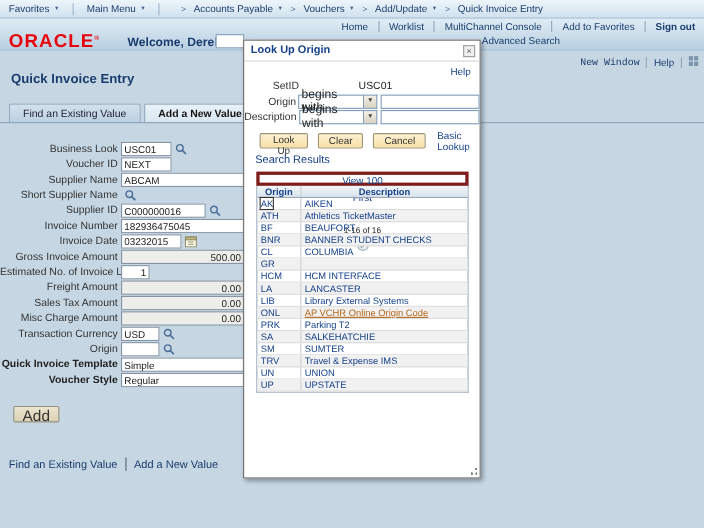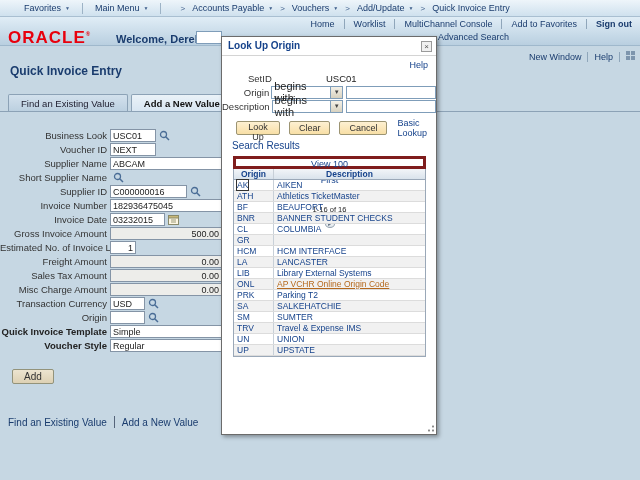--- a/index.html
+++ b/index.html
@@ -2,21 +2,21 @@
 <html><head>
 <meta charset="utf-8">
 <style>
   * { margin:0; padding:0; box-sizing:border-box; }
   body { font-family:"Liberation Sans", sans-serif; }
   .screen { position:relative; width:640px; height:480px; background:#c6d7e3; overflow:hidden; }
 
   
   .crumbbar { position:absolute; top:0; left:0; width:640px; height:17px;
     background:linear-gradient(#eef5fa,#cfe1ee); border-bottom:1px solid #a9bfd1;
-    display:flex; align-items:center; padding-left:24px; font-size:9px; color:#1a3c6e; }
+    display:flex; align-items:center; padding-left:8px; font-size:9px; color:#1a3c6e; }
   .crumb { display:inline-flex; align-items:center; gap:4px; cursor:pointer; white-space:nowrap; }
   .caret { font-size:5px; color:#41608c; }
   .vdiv { width:1px; height:11px; background:#9db3c6; margin:0 12px; }
   .csep { margin:0 7px; color:#41608c; font-size:8px; }
 
   
   .header { position:absolute; top:17px; left:0; width:640px; height:29px;
     background:linear-gradient(#e0edf6, #b9cfe0); border-bottom:1px solid #9fb8cc; }
   .utilrow { position:absolute; top:2px; right:8px; display:flex; align-items:center; gap:9px;
     font-size:9px; color:#1a3c6e; }
@@ -54,21 +54,21 @@
   .lbl.b { font-weight:bold; color:#222; }
   .fld { height:13px; border:1px solid #8494a6; background:#fff; font-size:9px; color:#222;
     padding:0 2px; font-family:"Liberation Sans", sans-serif; }
   .fld.amt { text-align:right; background:#ededea; }
   .w26{width:26px;} .w35{width:35px;} .w46{width:46px;} .w55{width:55px;}
   .w77{width:77px;} .w98{width:98px;} .w112{width:112px;}
   .licon { margin-left:3px; cursor:pointer; display:inline-flex; }
 
   .addbtn { position:absolute; left:12px; top:323px; width:42px; height:15px;
     background:linear-gradient(#ece4d0,#ddd1b4); border:1px solid #93937b; border-radius:2px;
-    font-size:10px; color:#333; cursor:pointer; font-family:"Liberation Sans", sans-serif; }
+    font-size:14px; color:#333; cursor:pointer; font-family:"Liberation Sans", sans-serif; }
   .botlinks { position:absolute; left:8px; top:370px; display:flex; align-items:center; gap:7px;
     font-size:10px; color:#1a3c6e; }
   .botlinks .lk { cursor:pointer; }
   .bldiv { width:1px; height:12px; background:#55647a; }
 
   
   .modal { position:absolute; left:221px; top:36px; width:216px; height:399px; background:#fff;
     border:1px solid #6b6b6b; box-shadow:2px 2px 4px rgba(0,0,0,0.35); }
   .mtitle { position:absolute; left:6px; top:3px; font-size:10px; font-weight:bold; color:#15428b; }
   .mclose { position:absolute; right:4px; top:4px; width:11px; height:11px; background:#f0f0f0;
@@ -171,21 +171,21 @@
       <span class="u signout">Sign out</span>
     </div>
     <div class="oracle"><span>ORACLE</span><sup>®</sup></div>
     <div class="welcome">Welcome, Derek!</div>
     <div class="search-stub"></div>
     <div class="advsearch">Advanced Search</div>
   </div>
 
   <div class="content">
     <div class="nwrow">
-      <span class="u" style="cursor:pointer;">New Window</span>
+      <span class="u" style="cursor:pointer;font-family:Liberation Mono, monospace;">New Window</span>
       <span class="nwdiv"></span>
       <span class="u" style="cursor:pointer;">Help</span>
       <span class="nwdiv"></span>
       <span class="gridicon">
         <svg width="9" height="9" viewBox="0 0 9 9">
             <rect x="0" y="0" width="4" height="4" fill="#7d95ad"></rect>
             <rect x="5" y="0" width="4" height="4" fill="#7d95ad"></rect>
             <rect x="0" y="5" width="4" height="4" fill="#7d95ad"></rect>
             <rect x="5" y="5" width="4" height="4" fill="#7d95ad"></rect>
           </svg>

